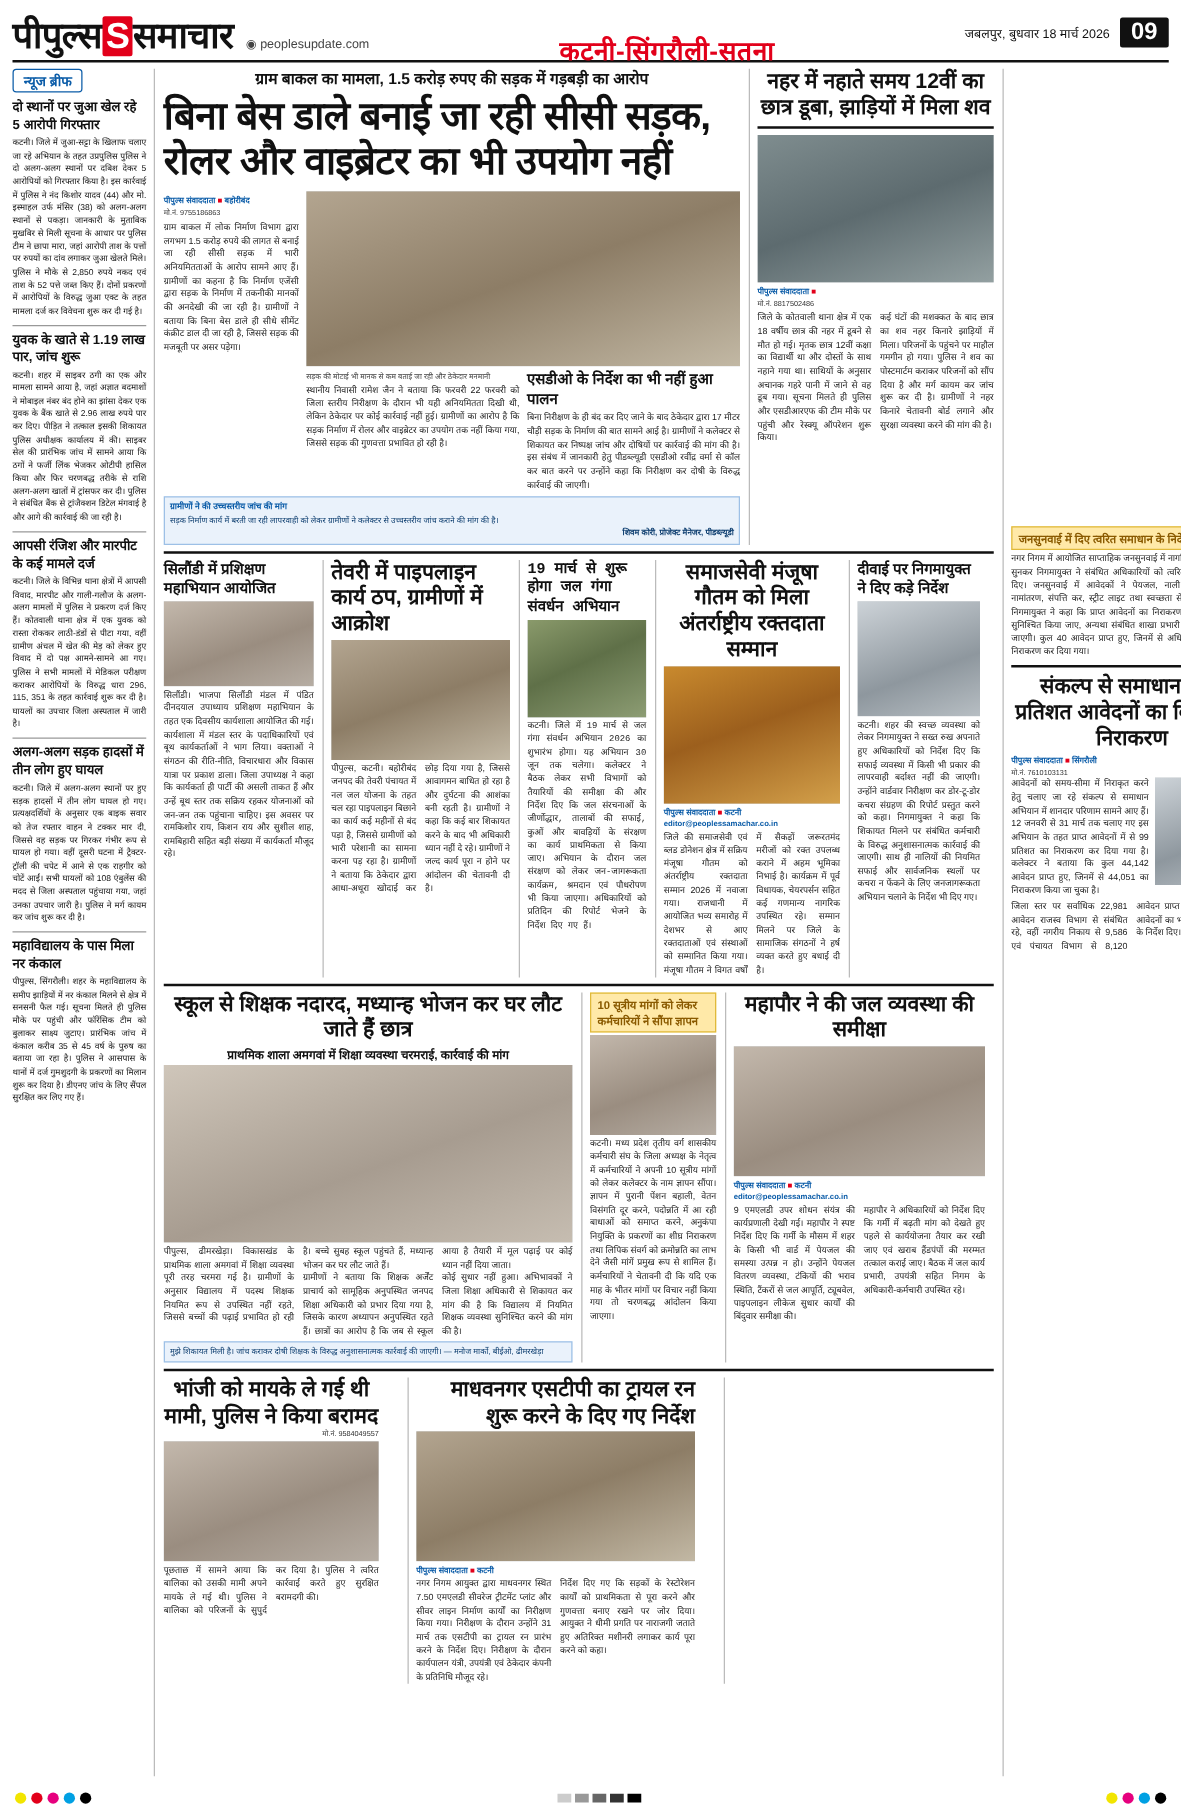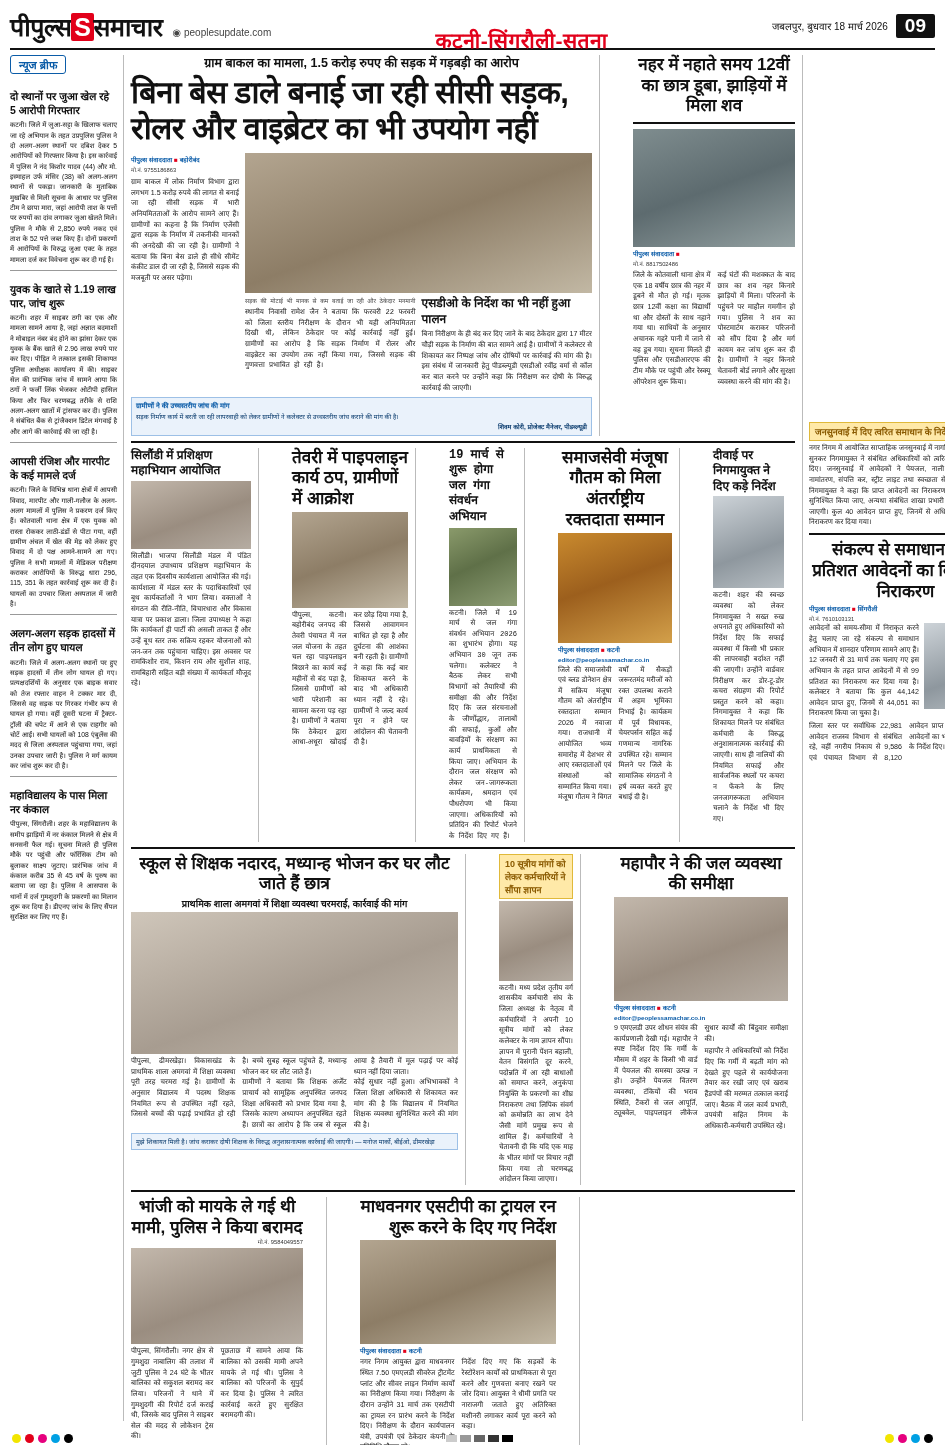--- a/index.html
+++ b/index.html
@@ -11,21 +11,21 @@
     font-family: "Liberation Sans", "DejaVu Sans", sans-serif;
     color: #111;
     position: relative;
     overflow: hidden;
   }
   .page { width:945px; height:1445px; position:relative; padding: 6px 10px 0 10px; }
 
   
   .masthead { display:flex; align-items:center; justify-content:space-between; height:44px; border-bottom:2px solid #111; padding-bottom:2px;}
   .mast-left { display:flex; align-items:baseline; gap:10px; }
-  .mast-logo { font-size:25px; font-weight:bold; letter-spacing:-0.5px; color:#111; }
+  .mast-logo { font-size:29px; font-weight:bold; letter-spacing:-0.5px; color:#111; }
   .mast-logo .sq { background:#e2001a; color:#fff; padding:0 3px; border-radius:2px; }
   .mast-site { font-size:10px; color:#444; }
   .mast-center { text-align:center;margin-top:28px; }
   .mast-edition { font-size:21px; font-weight:bold; color:#e2001a; letter-spacing:0.5px; }
   .mast-right { display:flex; align-items:center; gap:8px; }
   .mast-date { font-size:10px; color:#111; }
   .mast-pageno { background:#111; color:#fff; font-size:19px; font-weight:bold; padding:1px 9px; border-radius:2px;}
 
   
   .grid { display:flex; gap:7px; margin-top:5px; height:1366px; }
@@ -36,21 +36,21 @@
   
   .body-text { font-size:7.1px; line-height:1.5; text-align:justify; color:#1a1a1a; }
   .byline { font-size:6.4px; color:#0b5ca8; font-weight:bold; margin:2px 0; }
   .byline .dot { color:#e2001a; }
   .rule { border-top:1px solid #999; margin:5px 0; }
   .rule-thick { border-top:2px solid #111; margin:5px 0; }
 
   
   .newsbrief-tab { display:inline-block; background:#fff; border:1.5px solid #0b5ca8; color:#0b5ca8;
      font-size:11px; font-weight:bold; padding:1px 8px; border-radius:3px; margin-bottom:4px;}
-  .lb-head { font-size:10.5px; font-weight:bold; line-height:1.3; margin:12px 0 3px; }
+  .lb-head { font-size:10.5px; font-weight:bold; line-height:1.3; margin:2px 0 3px; }
   .lb-body { font-size:6.8px; line-height:1.52; text-align:justify; }
 
   
   .top-kicker { font-size:12.5px; font-weight:bold; text-align:center; line-height:1.3; }
   .mega-head { font-size:31px; font-weight:bold; line-height:1.16; letter-spacing:-0.5px; margin:4px 0 6px; }
   .sec-head { font-size:17px; font-weight:bold; line-height:1.22; }
   .sec-head-red { color:#c2001a; }
   .sub-head { font-size:12px; font-weight:bold; line-height:1.3; }
 
   
@@ -81,21 +81,21 @@
 
   
   .colorbar { position:absolute; left:0; bottom:0; width:945px; height:14px; display:flex; align-items:center; padding:0 12px; gap:4px;}
   .cb-dots { display:flex; gap:4px; }
   .cb-dots i { width:9px; height:9px; border-radius:50%; display:block;}
   .cb-mid { flex:1; display:flex; justify-content:center; gap:3px;}
   .cb-mid i { width:11px; height:7px; display:block; }
   .cb-right { display:flex; gap:4px;}
   .cb-right i { width:9px; height:9px; border-radius:50%; display:block;}
 
-  .sep-v { border-left:1px solid #bbb;padding-left:27px; }
+  .sep-v { border-left:1px solid #bbb; }
   .mt2{margin-top:2px}.mt4{margin-top:4px}
 </style>
 </head>
 <body>
 
 <div class="page">
 
   <div class="masthead">
     <div class="mast-left">
       <div class="mast-logo">
@@ -158,21 +158,21 @@
                 <span>पीपुल्स संवाददाता</span>
                 <span class="dot">■</span>
                 <span>बहोरीबंद</span>
               </div>
               <div style="font-size:5.8px;color:#333;margin-bottom:3px;">मो.नं. 9755186863</div>
               <div class="body-text">ग्राम बाकल में लोक निर्माण विभाग द्वारा लगभग 1.5 करोड़ रुपये की लागत से बनाई जा रही सीसी सड़क में भारी अनियमितताओं के आरोप सामने आए हैं। ग्रामीणों का कहना है कि निर्माण एजेंसी द्वारा सड़क के निर्माण में तकनीकी मानकों की अनदेखी की जा रही है। ग्रामीणों ने बताया कि बिना बेस डाले ही सीधे सीमेंट कंक्रीट डाल दी जा रही है, जिससे सड़क की मजबूती पर असर पड़ेगा।</div>
             </div>
             <div style="flex:1;">
               <div class="photo p-dirt" style="height:140px;"></div>
               <div style="display:flex; gap:6px; margin-top:3px;">
-                <div style="width:50%;font-family:Liberation Mono, monospace;">
+                <div style="width:50%;">
                   <div class="cap">सड़क की मोटाई भी मानक से कम बताई जा रही और ठेकेदार मनमानी</div>
                   <div class="body-text mt2">स्थानीय निवासी रामेश जैन ने बताया कि फरवरी 22 फरवरी को जिला स्तरीय निरीक्षण के दौरान भी यही अनियमितता दिखी थी, लेकिन ठेकेदार पर कोई कार्रवाई नहीं हुई। ग्रामीणों का आरोप है कि सड़क निर्माण में रोलर और वाइब्रेटर का उपयोग तक नहीं किया गया, जिससे सड़क की गुणवत्ता प्रभावित हो रही है।</div>
                 </div>
                 <div style="width:50%;">
                   <div class="sub-head">एसडीओ के निर्देश का भी नहीं हुआ पालन</div>
                   <div class="body-text mt2">बिना निरीक्षण के ही बंद कर दिए जाने के बाद ठेकेदार द्वारा 17 मीटर चौड़ी सड़क के निर्माण की बात सामने आई है। ग्रामीणों ने कलेक्टर से शिकायत कर निष्पक्ष जांच और दोषियों पर कार्रवाई की मांग की है। इस संबंध में जानकारी हेतु पीडब्ल्यूडी एसडीओ रवींद्र वर्मा से कॉल कर बात करने पर उन्होंने कहा कि निरीक्षण कर दोषी के विरुद्ध कार्रवाई की जाएगी।</div>
                 </div>
               </div>
             </div>
           </div>
@@ -296,21 +296,20 @@
 
       <div class="rule-thick"></div>
 
       <div style="display:flex; gap:23px;">
 
         <div style="width:172px;">
           <div class="sec-head" style="text-align:center;">भांजी को मायके ले गई थी मामी, पुलिस ने किया बरामद</div>
           <div style="text-align:right;font-size:5.8px;color:#333;">मो.नं. 9584049557</div>
           <div class="photo p-indoor mt2" style="height:96px;"></div>
           <div class="cols2 mt2">
-            <div class="body-text">पीपुल्स, सिंगरौली। नगर क्षेत्र से गुमशुदा नाबालिग की तलाश में जुटी पुलिस ने 24 घंटे के भीतर बालिका को सकुशल बरामद कर लिया। परिजनों ने थाने में गुमशुदगी की रिपोर्ट दर्ज कराई थी, जिसके बाद पुलिस ने साइबर सेल की मदद से लोकेशन ट्रेस की।</div>
             <div class="body-text">पूछताछ में सामने आया कि बालिका को उसकी मामी अपने मायके ले गई थी। पुलिस ने बालिका को परिजनों के सुपुर्द कर दिया है। पुलिस ने त्वरित कार्रवाई करते हुए सुरक्षित बरामदगी की।</div>
           </div>
         </div>
 
         <div style="width:230px;" class="sep-v">
           <div style="padding-left:6px;">
             <div class="sec-head" style="text-align:right;">माधवनगर एसटीपी का ट्रायल रन शुरू करने के दिए गए निर्देश</div>
             <div class="photo p-dirt mt2" style="height:104px;"></div>
             <div class="byline mt2">
               <span>पीपुल्स संवाददाता</span>

